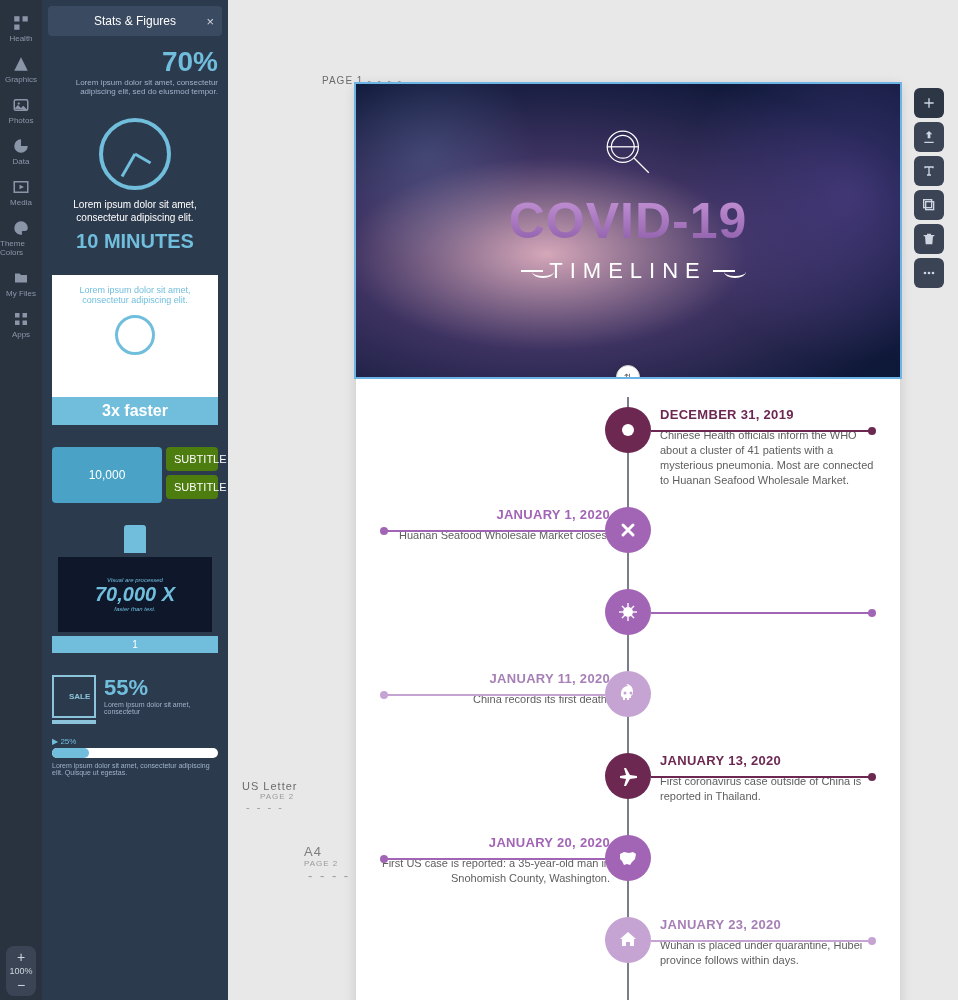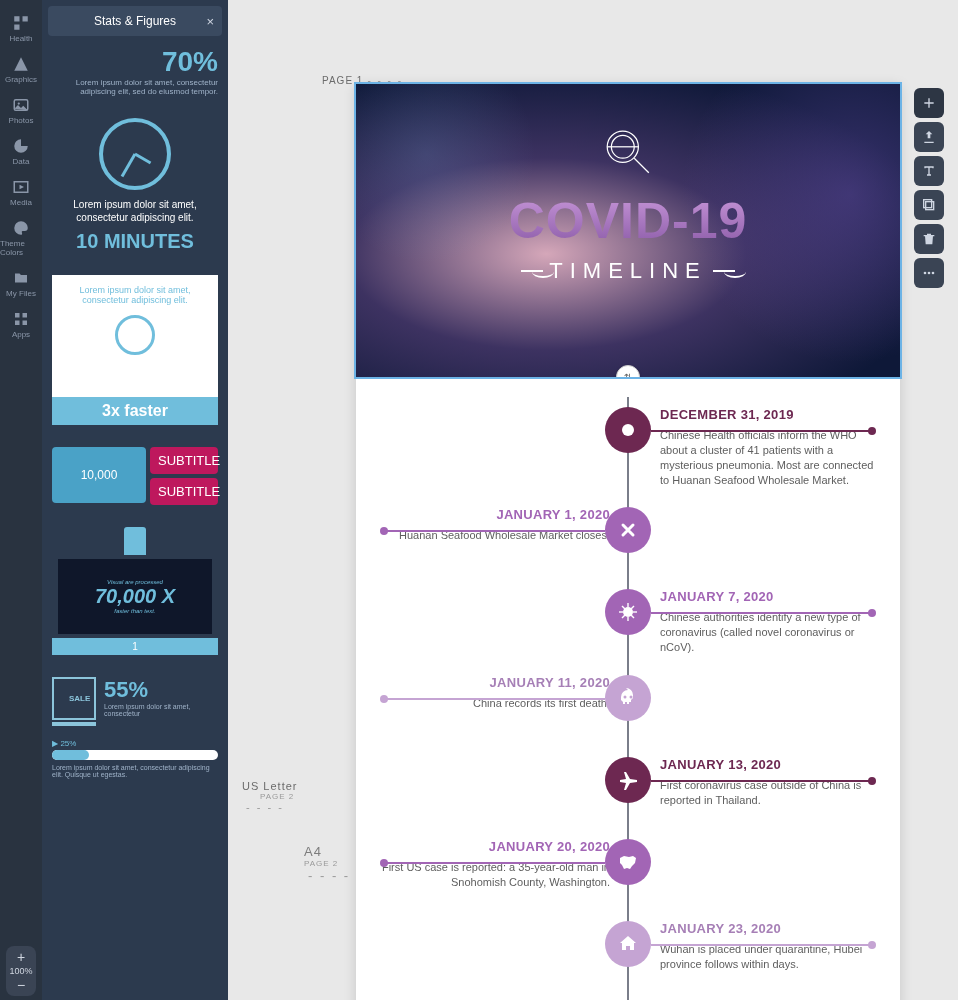--- a/index.html
+++ b/index.html
@@ -39,21 +39,21 @@
 .t-clock .circle::after { content: ''; position: absolute; left: 50%; top: 50%; width: 3px; height: 18px; background: #70bedc; transform-origin: top; transform: translate(-50%,0) rotate(-60deg); }
 .t-clock .txt { font-size: 10px; color: #fff; line-height: 1.3; margin-bottom: 6px; }
 .t-clock .minutes { font-size: 20px; font-weight: 900; text-transform: uppercase; }
 .t-faster { background: #fff; height: 150px; position: relative; }
 .t-faster .fastertxt { color: #70bedc; font-size: 9px; padding: 10px; text-align: center; }
 .t-faster .circle2 { width: 40px; height: 40px; border: 3px solid #70bedc; border-radius: 50%; margin: 0 auto; }
 .t-faster .strip { position: absolute; bottom: 0; left: 0; right: 0; background: #70bedc; color: #fff; text-align: center; font-size: 16px; font-weight: bold; padding: 5px; }
 .t-blocks { display: flex; gap: 4px; }
 .t-blocks .bleft { flex: 1; background: #4aa2c7; color: #fff; display: flex; align-items: center; justify-content: center; height: 56px; font-size: 12px; border-radius: 4px; }
 .t-blocks .bright { display: flex; flex-direction: column; gap: 4px; }
-.t-blocks .sub { background: #be185d; color: #fff; font-size: 13px; padding: 6px 8px; border-radius: 4px; width: 68px; text-align: center; }
+.t-blocks .sub { background: #4d7c0f; color: #fff; font-size: 11px; padding: 6px 8px; border-radius: 4px; width: 52px; text-align: center; }
 .t-visuals { text-align: center; color: #70bedc; }
 .t-visuals .card { background: #0f172a; padding: 20px; margin: 0 6px; font-style: italic; }
 .t-visuals .lbl { font-size: 6px; }
 .t-visuals .x { font-size: 20px; font-weight: 900; }
 .t-visuals .ribbon { background: #70bedc; color: #fff; font-size: 10px; padding: 3px; margin-top: 4px; }
 .t-clip { width: 22px; height: 28px; background: #70bedc; margin: 0 auto 4px; border-radius: 3px 3px 0 0; position: relative; }
 .t-sale { display: flex; gap: 8px; align-items: flex-start; }
 .t-sale .saleicon { width: 44px; height: 40px; display: flex; flex-direction: column; color: #8cc5db; font-size: 8px; font-weight: bold; }
 .t-sale .saleicon .tag { border: 2px solid #8cc5db; text-align: center; padding: 15px; }
 .t-sale .saleicon .shop { border: 2px solid #8cc5db; height: 18px; margin-top: 2px; }
@@ -308,24 +308,20 @@
                   <line x1="3" y1="12" x2="7" y2="12"></line>
                   <line x1="17" y1="12" x2="21" y2="12"></line>
                   <line x1="6" y1="6" x2="9" y2="9"></line>
                   <line x1="15" y1="15" x2="18" y2="18"></line>
                   <line x1="18" y1="6" x2="15" y2="9"></line>
                   <line x1="9" y1="15" x2="6" y2="18"></line>
                 </g>
               </svg>
             </div>
     <div class="connector bg-violet" style="--c: 1; --dot: rgb(162, 101, 181);"></div>
-    <div class="content">
-      <div class="date t-violet">JANUARY 7, 2020</div>
-      <div class="desc">Chinese authorities identify a new type of coronavirus (called novel coronavirus or nCoV).</div>
-    </div>
           </div>
           <div class="ev left">
     <div class="bubble c-lav">
               <svg viewBox="0 0 24 24">
                 <path d="M12 4a7 7 0 0 0-7 7v3l2 2v2h2v-2h2v2h2v-2h2v-2l2-2v-3a7 7 0 0 0-7-7z"></path>
                 <circle cx="9" cy="11" r="1.5" fill="#c5a4d3"></circle>
                 <circle cx="15" cy="11" r="1.5" fill="#c5a4d3"></circle>
               </svg>
             </div>
     <div class="connector bg-lav" style="--c: 1; --dot: rgb(197, 164, 211);"></div>

